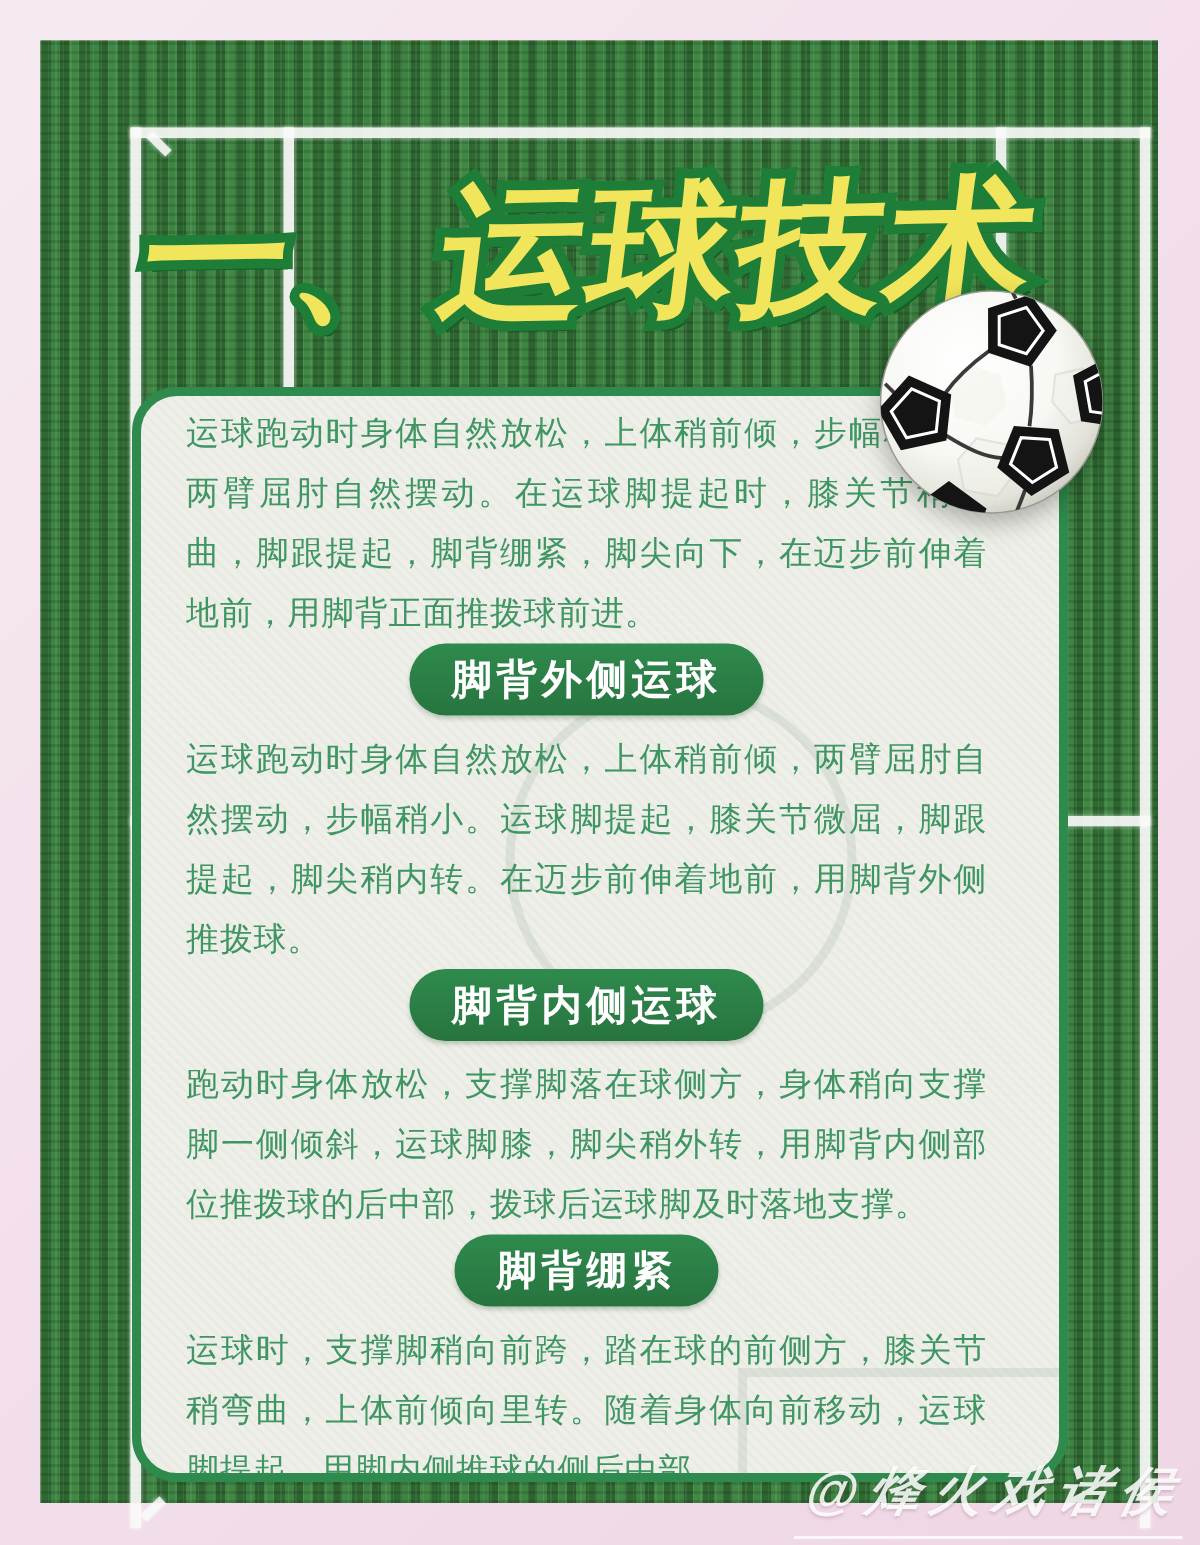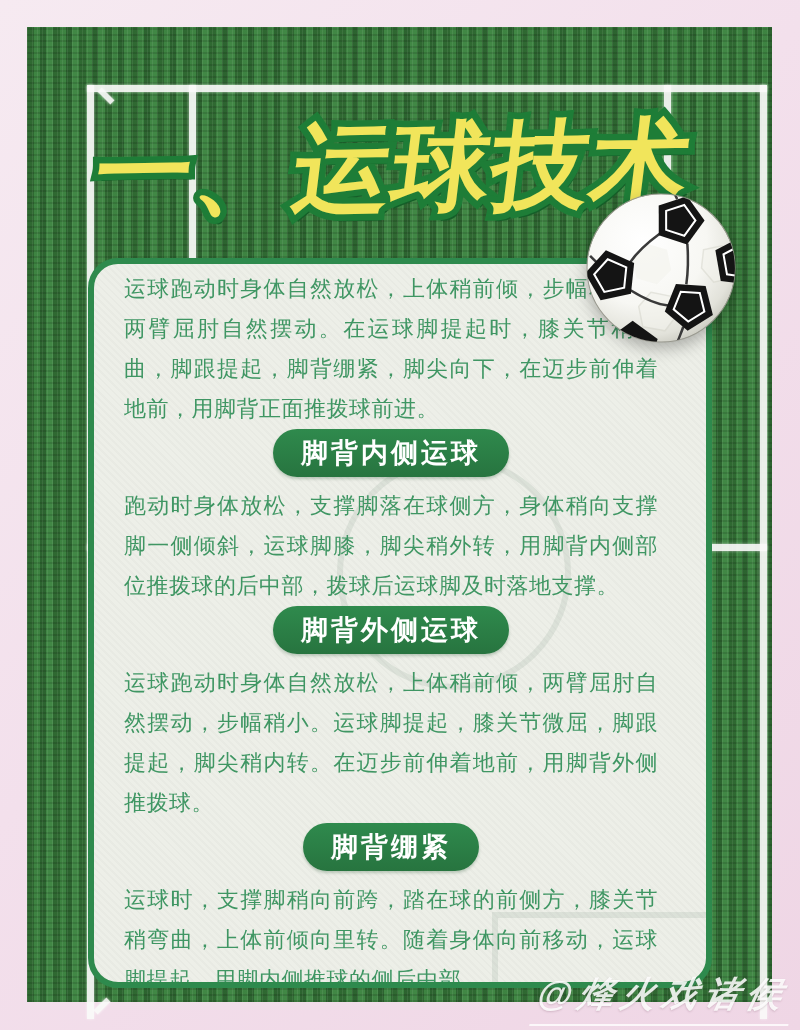--- a/index.html
+++ b/index.html
@@ -81,27 +81,27 @@
     <div class="card-mark mark-box"></div>
 
     <div class="card-content">
 
       <div class="section">
         <div class="pill">脚背正面运球</div>
         <p class="body-text">运球跑动时身体自然放松，上体稍前倾，步幅稍小，两臂屈肘自然摆动。在运球脚提起时，膝关节稍弯曲，脚跟提起，脚背绷紧，脚尖向下，在迈步前伸着地前，用脚背正面推拨球前进。</p>
       </div>
 
       <div class="section">
-        <div class="pill">脚背内侧运球</div>
-        <p class="body-text">跑动时身体放松，支撑脚落在球侧方，身体稍向支撑脚一侧倾斜，运球脚膝，脚尖稍外转，用脚背内侧部位推拨球的后中部，拨球后运球脚及时落地支撑。</p>
+        <div class="pill">脚背外侧运球</div>
+        <p class="body-text">运球跑动时身体自然放松，上体稍前倾，两臂屈肘自然摆动，步幅稍小。运球脚提起，膝关节微屈，脚跟提起，脚尖稍内转。在迈步前伸着地前，用脚背外侧推拨球。</p>
       </div>
 
       <div class="section">
-        <div class="pill">脚背外侧运球</div>
-        <p class="body-text">运球跑动时身体自然放松，上体稍前倾，两臂屈肘自然摆动，步幅稍小。运球脚提起，膝关节微屈，脚跟提起，脚尖稍内转。在迈步前伸着地前，用脚背外侧推拨球。</p>
+        <div class="pill">脚背内侧运球</div>
+        <p class="body-text">跑动时身体放松，支撑脚落在球侧方，身体稍向支撑脚一侧倾斜，运球脚膝，脚尖稍外转，用脚背内侧部位推拨球的后中部，拨球后运球脚及时落地支撑。</p>
       </div>
 
       <div class="section">
         <div class="pill">脚背绷紧</div>
         <p class="body-text">运球时，支撑脚稍向前跨，踏在球的前侧方，膝关节稍弯曲，上体前倾向里转。随着身体向前移动，运球脚提起，用脚内侧推球的侧后中部。</p>
       </div>
 
     </div>
   </div>
 

